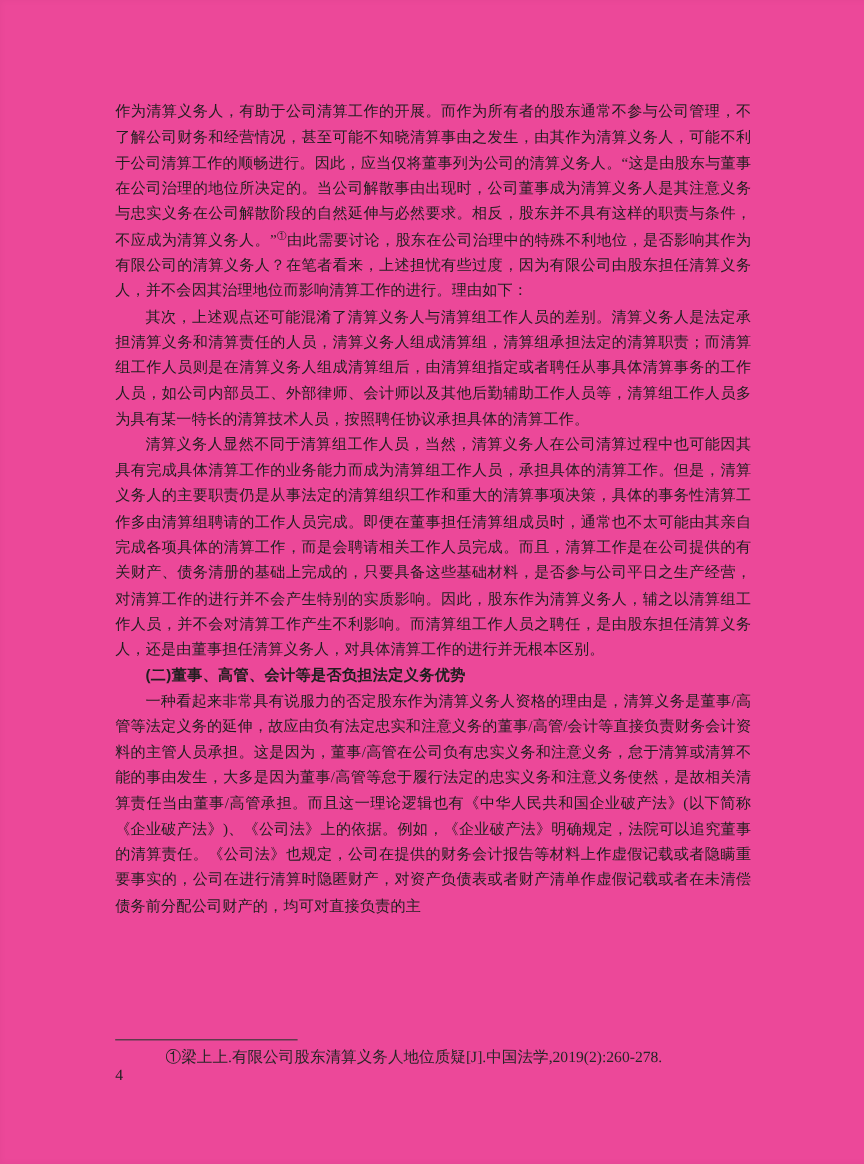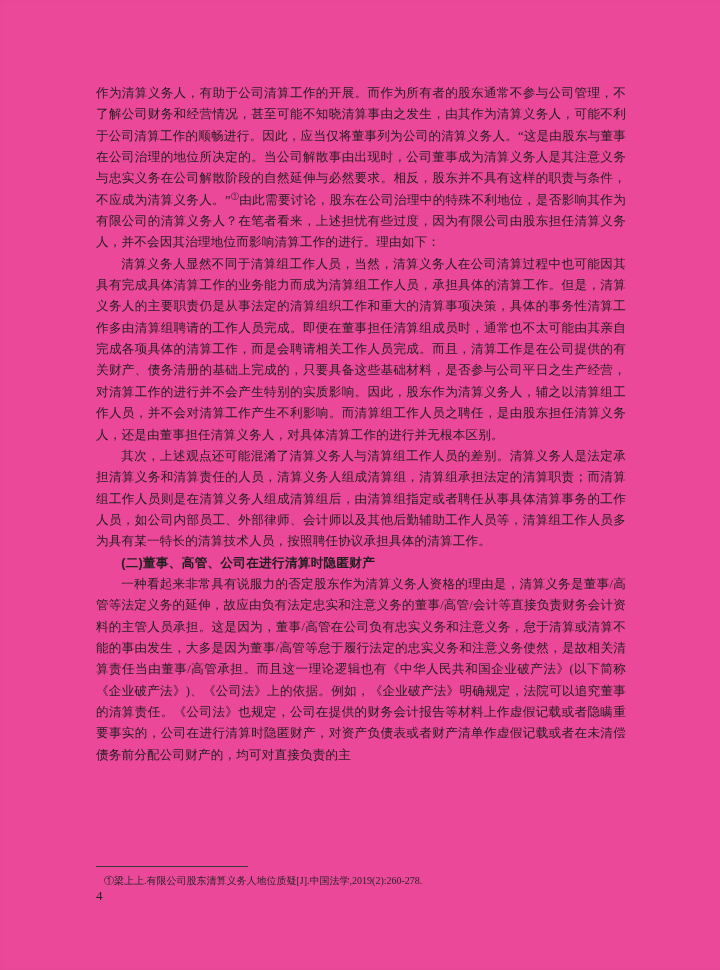--- a/index.html
+++ b/index.html
@@ -49,46 +49,46 @@
   .footnote-sep {
     position: absolute;
     left: 96px;
     top: 866px;
     width: 152px;
     height: 0;
     border-top: 1.2px solid #3a3a3a;
   }
   .footnote {
     position: absolute;
-    left: 84px;
+    left: 112px;
     top: 873px;
     width: 530px;
-    font-size: 10px;
+    font-size: 13px;
     line-height: 15px;
     text-indent: 2em;
     color: #262626;
   }
   .page-number {
     position: absolute;
     left: 96px;
     top: 888px;
     font-size: 13px;
     color: #222222;
   }
 </style>
 </head>
 <body>
 
 <div class="scan-page">
 
   <main class="text-block">
       <p class="para">作为清算义务人，有助于公司清算工作的开展。而作为所有者的股东通常不参与公司管理，不了解公司财务和经营情况，甚至可能不知晓清算事由之发生，由其作为清算义务人，可能不利于公司清算工作的顺畅进行。因此，应当仅将董事列为公司的清算义务人。“这是由股东与董事在公司治理的地位所决定的。当公司解散事由出现时，公司董事成为清算义务人是其注意义务与忠实义务在公司解散阶段的自然延伸与必然要求。相反，股东并不具有这样的职责与条件，不应成为清算义务人。”<sup>①</sup>由此需要讨论，股东在公司治理中的特殊不利地位，是否影响其作为有限公司的清算义务人？在笔者看来，上述担忧有些过度，因为有限公司由股东担任清算义务人，并不会因其治理地位而影响清算工作的进行。理由如下：</p>
+      <p class="para indent">其次，上述观点还可能混淆了清算义务人与清算组工作人员的差别。清算义务人是法定承担清算义务和清算责任的人员，清算义务人组成清算组，清算组承担法定的清算职责；而清算组工作人员则是在清算义务人组成清算组后，由清算组指定或者聘任从事具体清算事务的工作人员，如公司内部员工、外部律师、会计师以及其他后勤辅助工作人员等，清算组工作人员多为具有某一特长的清算技术人员，按照聘任协议承担具体的清算工作。</p>
       <p class="para indent">清算义务人显然不同于清算组工作人员，当然，清算义务人在公司清算过程中也可能因其具有完成具体清算工作的业务能力而成为清算组工作人员，承担具体的清算工作。但是，清算义务人的主要职责仍是从事法定的清算组织工作和重大的清算事项决策，具体的事务性清算工作多由清算组聘请的工作人员完成。即便在董事担任清算组成员时，通常也不太可能由其亲自完成各项具体的清算工作，而是会聘请相关工作人员完成。而且，清算工作是在公司提供的有关财产、债务清册的基础上完成的，只要具备这些基础材料，是否参与公司平日之生产经营，对清算工作的进行并不会产生特别的实质影响。因此，股东作为清算义务人，辅之以清算组工作人员，并不会对清算工作产生不利影响。而清算组工作人员之聘任，是由股东担任清算义务人，还是由董事担任清算义务人，对具体清算工作的进行并无根本区别。</p>
-      <p class="para indent">其次，上述观点还可能混淆了清算义务人与清算组工作人员的差别。清算义务人是法定承担清算义务和清算责任的人员，清算义务人组成清算组，清算组承担法定的清算职责；而清算组工作人员则是在清算义务人组成清算组后，由清算组指定或者聘任从事具体清算事务的工作人员，如公司内部员工、外部律师、会计师以及其他后勤辅助工作人员等，清算组工作人员多为具有某一特长的清算技术人员，按照聘任协议承担具体的清算工作。</p>
-      <p class="para heading indent">(二)董事、高管、公司在进行清算时隐匿财产</p>
+      <p class="para heading indent">(二)董事、高管、会计等是否负担法定义务优势</p>
       <p class="para indent">一种看起来非常具有说服力的否定股东作为清算义务人资格的理由是，清算义务是董事/高管等法定义务的延伸，故应由负有法定忠实和注意义务的董事/高管/会计等直接负责财务会计资料的主管人员承担。这是因为，董事/高管在公司负有忠实义务和注意义务，怠于清算或清算不能的事由发生，大多是因为董事/高管等怠于履行法定的忠实义务和注意义务使然，是故相关清算责任当由董事/高管承担。而且这一理论逻辑也有《中华人民共和国企业破产法》(以下简称《企业破产法》)、《公司法》上的依据。例如，《企业破产法》明确规定，法院可以追究董事的清算责任。《公司法》也规定，公司在提供的财务会计报告等材料上作虚假记载或者隐瞒重要事实的，公司在进行清算时隐匿财产，对资产负债表或者财产清单作虚假记载或者在未清偿债务前分配公司财产的，均可对直接负责的主</p>
     </main>
 
   <div class="footnote-sep"></div>
 
   <div class="footnote">①梁上上.有限公司股东清算义务人地位质疑[J].中国法学,2019(2):260-278.</div>
 
   <div class="page-number">4</div>
 
 </div>

